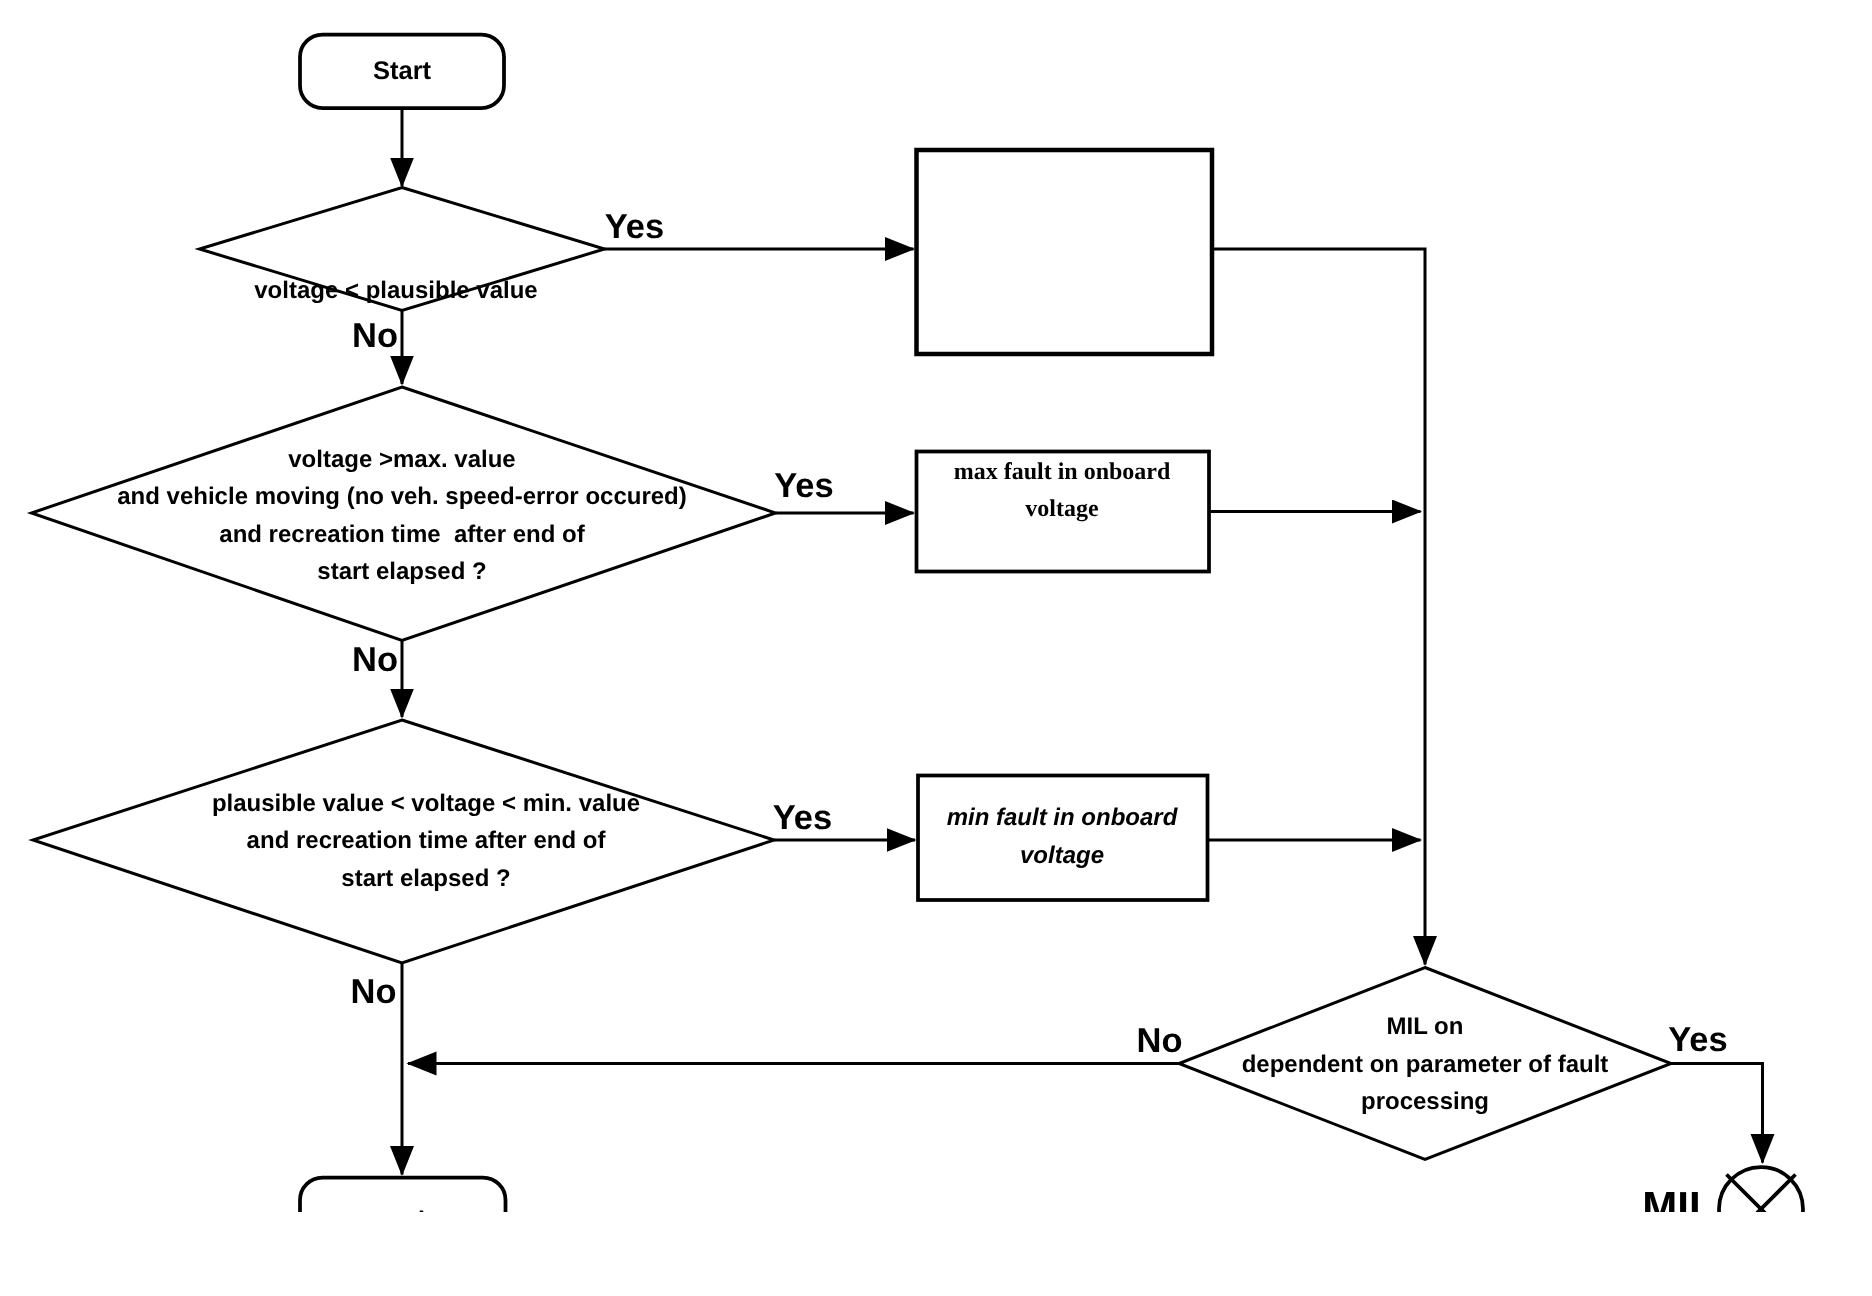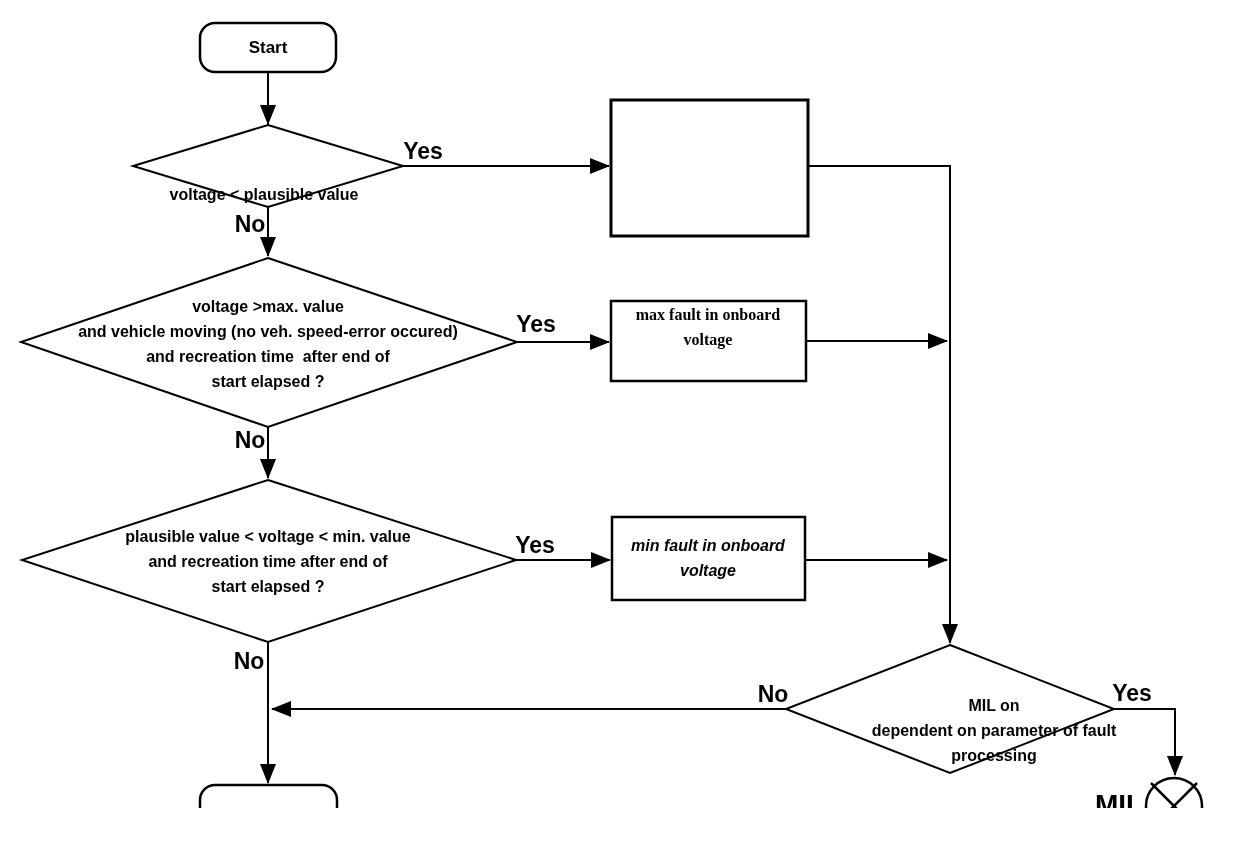--- a/index.html
+++ b/index.html
@@ -70,26 +70,26 @@
   </svg>
 
   <div class="lbl terminal" style="left:268px;top:47px;">Start</div>
   <div class="lbl" style="left:264px;top:166px;margin-top:28px;">voltage &lt; plausible value</div>
   <div class="lbl" style="left:268px;top:344px;">voltage &gt;max. value
 and vehicle moving (no veh. speed-error occured)
 and recreation time  after end of
 start elapsed ?</div>
   <div class="lbl" style="left:708px;top:327px;font-family:Liberation Serif, serif;">max fault in onboard
 voltage</div>
-  <div class="lbl" style="left:268px;top:561px;">plausible value &lt; voltage &lt; min. value
+  <div class="lbl" style="left:284px;top:561px;">plausible value &lt; voltage &lt; min. value
 and recreation time after end of
 start elapsed ?</div>
   <div class="lbl" style="left:708px;top:558px;font-style:italic;">min fault in onboard
 voltage</div>
-  <div class="lbl" style="left:950px;top:730px;margin-left:44px;">MIL on
+  <div class="lbl" style="left:950px;top:710px;">MIL on
 dependent on parameter of fault
 processing</div>
   <div class="lbl terminal" style="left:268px;top:816px;font-family:Liberation Mono, monospace;">End</div>
   <div class="lbl mil" style="left:1119px;top:805px;">MIL</div>
 
   <div class="lbl edge" style="left:423px;top:151px;">Yes</div>
   <div class="lbl edge" style="left:250px;top:224px;">No</div>
   <div class="lbl edge" style="left:536px;top:324px;">Yes</div>
   <div class="lbl edge" style="left:250px;top:440px;">No</div>
   <div class="lbl edge" style="left:535px;top:545px;">Yes</div>

